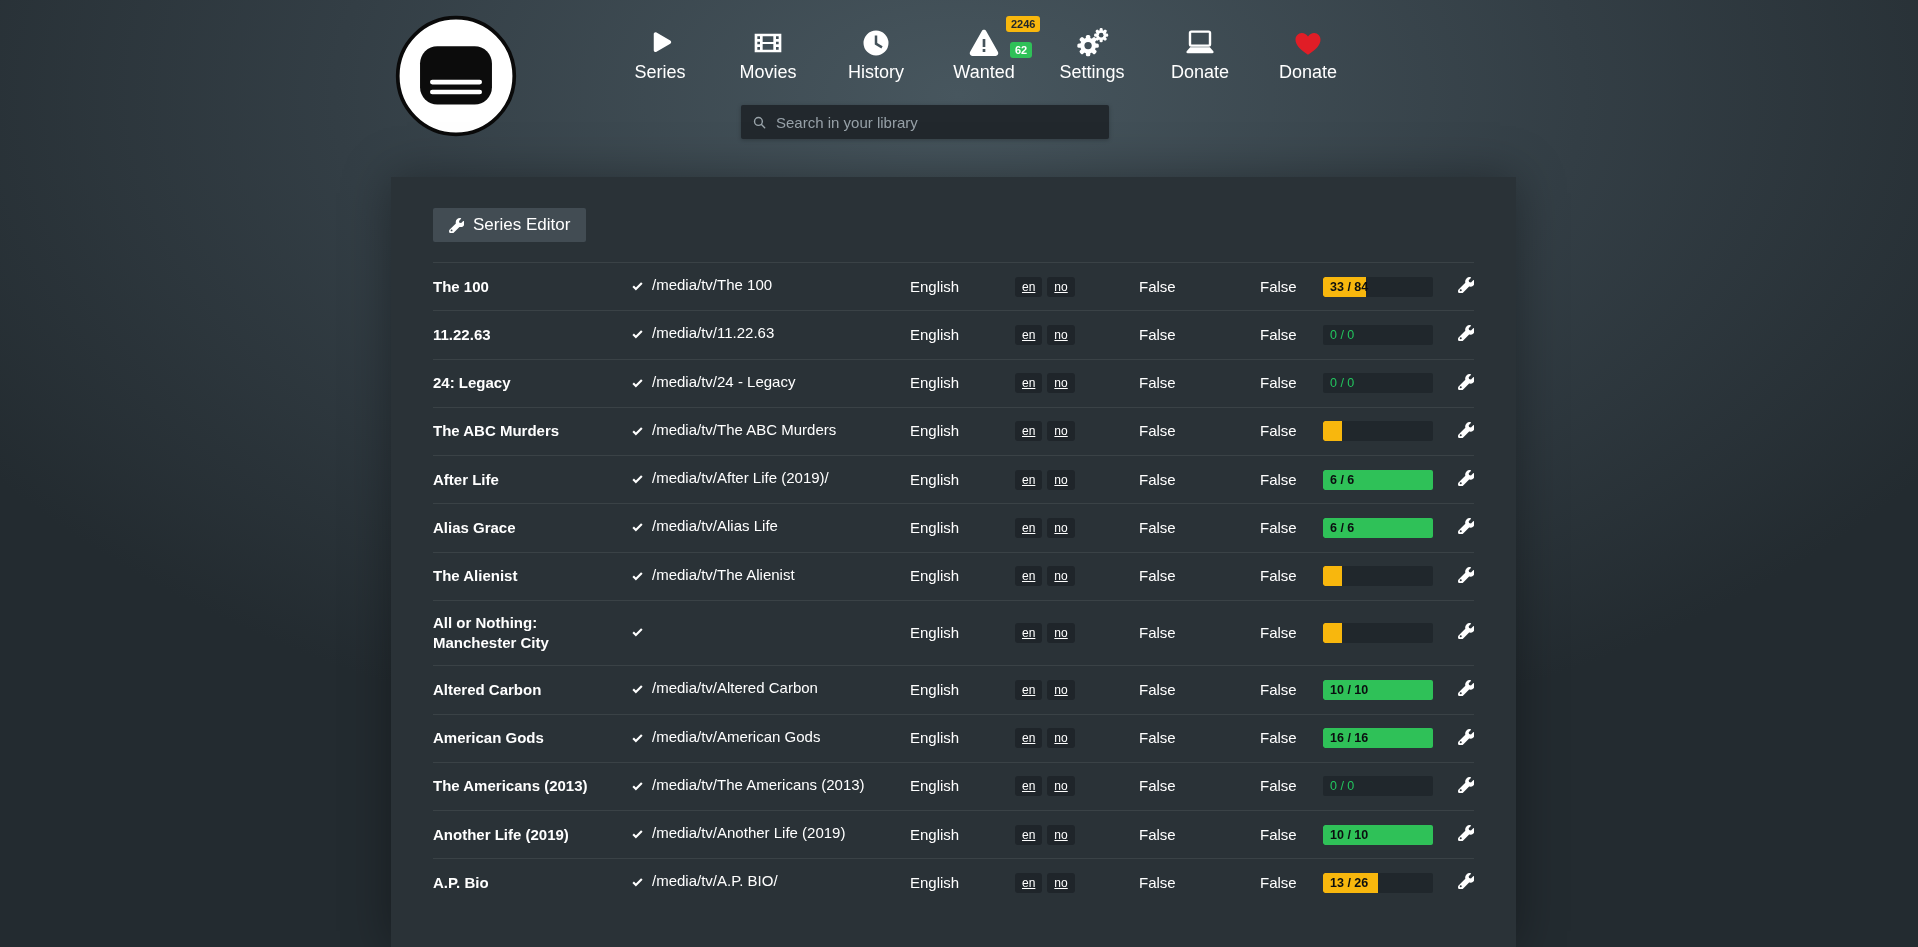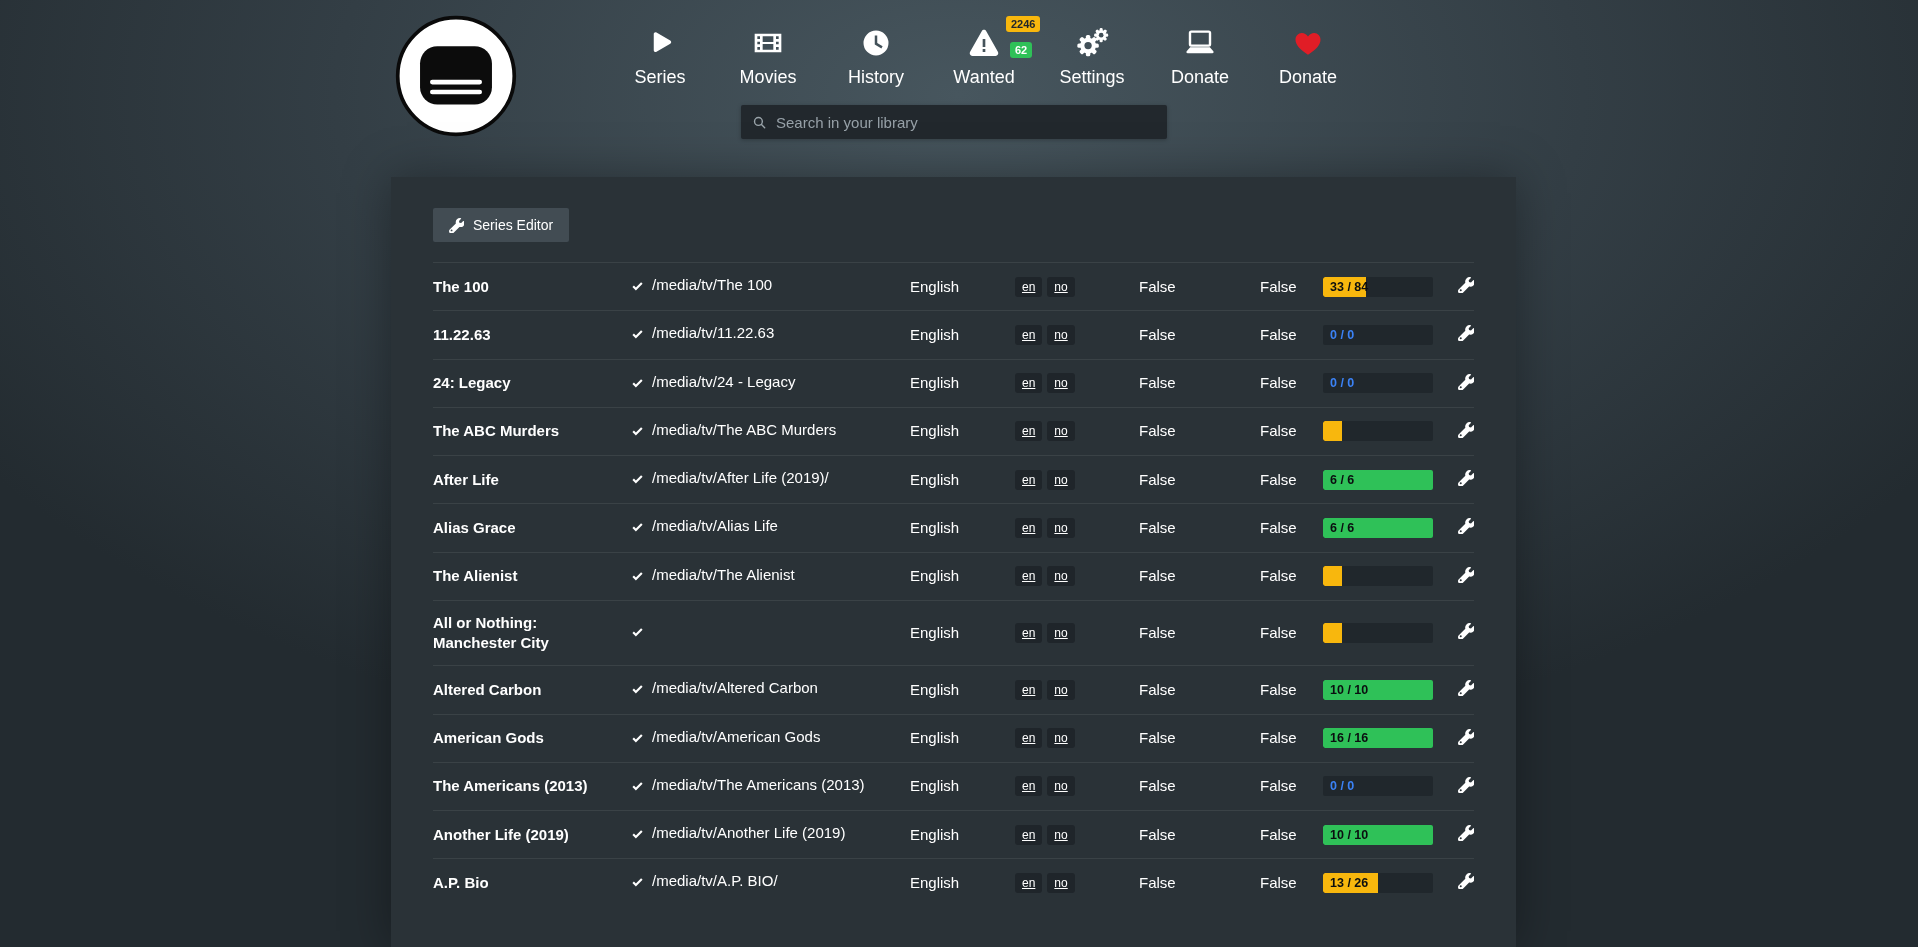--- a/index.html
+++ b/index.html
@@ -15,53 +15,53 @@
   .logo {
     position: absolute; left: 394px; top: 14px; width: 124px; height: 124px;
     cursor: pointer;
   }
   .mainnav {
     position: absolute; left: 606px; top: 24px;
     display: flex;
   }
   .nav-item {
     width: 108px; display: flex; flex-direction: column; align-items: center;
-    gap: 5px; position: relative; cursor: pointer;
+    position: relative; cursor: pointer;
   }
   .nav-iconbox { height: 38px; display: flex; align-items: center; justify-content: center; }
   .nav-label { font-size: 18px; color: #fff; }
   .nav-badge {
     position: absolute; font-size: 11px; font-weight: bold;
     padding: 2px 5px; border-radius: 3px; line-height: 1.1;
   }
   .b-yellow { background: #f8b70d; color: #20262b; left: calc(50% + 22px); top: -8px; }
   .b-green  { background: #2fc158; color: #fff; left: calc(50% + 26px); top: 18px; }
 
   .searchbar {
-    position: absolute; left: 741px; top: 105px; width: 426px; height: 34px;
+    position: absolute; left: 741px; top: 105px; width: 368px; height: 34px;
     background: #22282d; border-radius: 2px; display: flex; align-items: center;
     padding: 0 10px; gap: 8px; box-shadow: 0 1px 4px rgba(0,0,0,.25);
   }
   .searchbar input {
     flex: 1; background: transparent; border: none; outline: none;
     color: #cfd6da; font-size: 15px; font-family: "Liberation Sans", sans-serif;
   }
   .searchbar input::placeholder { color: #97a1a8; }
 
   
   .panel {
     position: absolute; left: 391px; top: 177px; width: 1125px; bottom: 0;
     background: #2a3237; box-shadow: 0 0 45px rgba(0,0,0,.35);
     overflow: hidden;
   }
   .series-editor {
     margin: 31px 0 0 42px;
     display: inline-flex; align-items: center; gap: 9px;
     background: #424c53; color: #fff; border: none; border-radius: 2px;
-    height: 34px; padding: 0 16px; font-size: 14px;
+    height: 34px; padding: 0 16px; font-size: 17px;
     font-family: "Liberation Sans", sans-serif; cursor: pointer;
   }
 
   .table { margin: 20px 42px 0 42px; width: 1041px; }
   .thead, .trow {
     display: grid;
     grid-template-columns: 198px 279px 105px 124px 121px 63px 133px 1fr;
     align-items: center; align-content: center;
   }
   .thead { min-height: 56px; padding: 6px 0; }
@@ -88,21 +88,21 @@
 
   .progress {
     width: 110px; height: 20px; background: #20272c; border-radius: 2px;
     position: relative; overflow: hidden;
   }
   .fill { position: absolute; left: 0; top: 0; bottom: 0; border-radius: 2px 0 0 2px; }
   .plabel {
     position: absolute; left: 7px; top: 50%; transform: translateY(-50%);
     font-size: 12.5px; font-weight: 600; color: #0b0e10; white-space: nowrap;
   }
-  .plabel.empty { color: #3b82f6; font-weight: 700; }
+  .plabel.empty { color: #22c55e; font-weight: 400; }
 </style>
 </head>
 <body>
 
 <div class="page">
 
   <div class="logo">
     <svg viewBox="0 0 100 100" width="124" height="124">
       <circle cx="50" cy="50" r="47" fill="#ffffff" stroke="#0a0a0a" stroke-width="3"></circle>
       <rect x="21" y="26" width="58" height="47" rx="14" fill="#0c0c0c"></rect>

